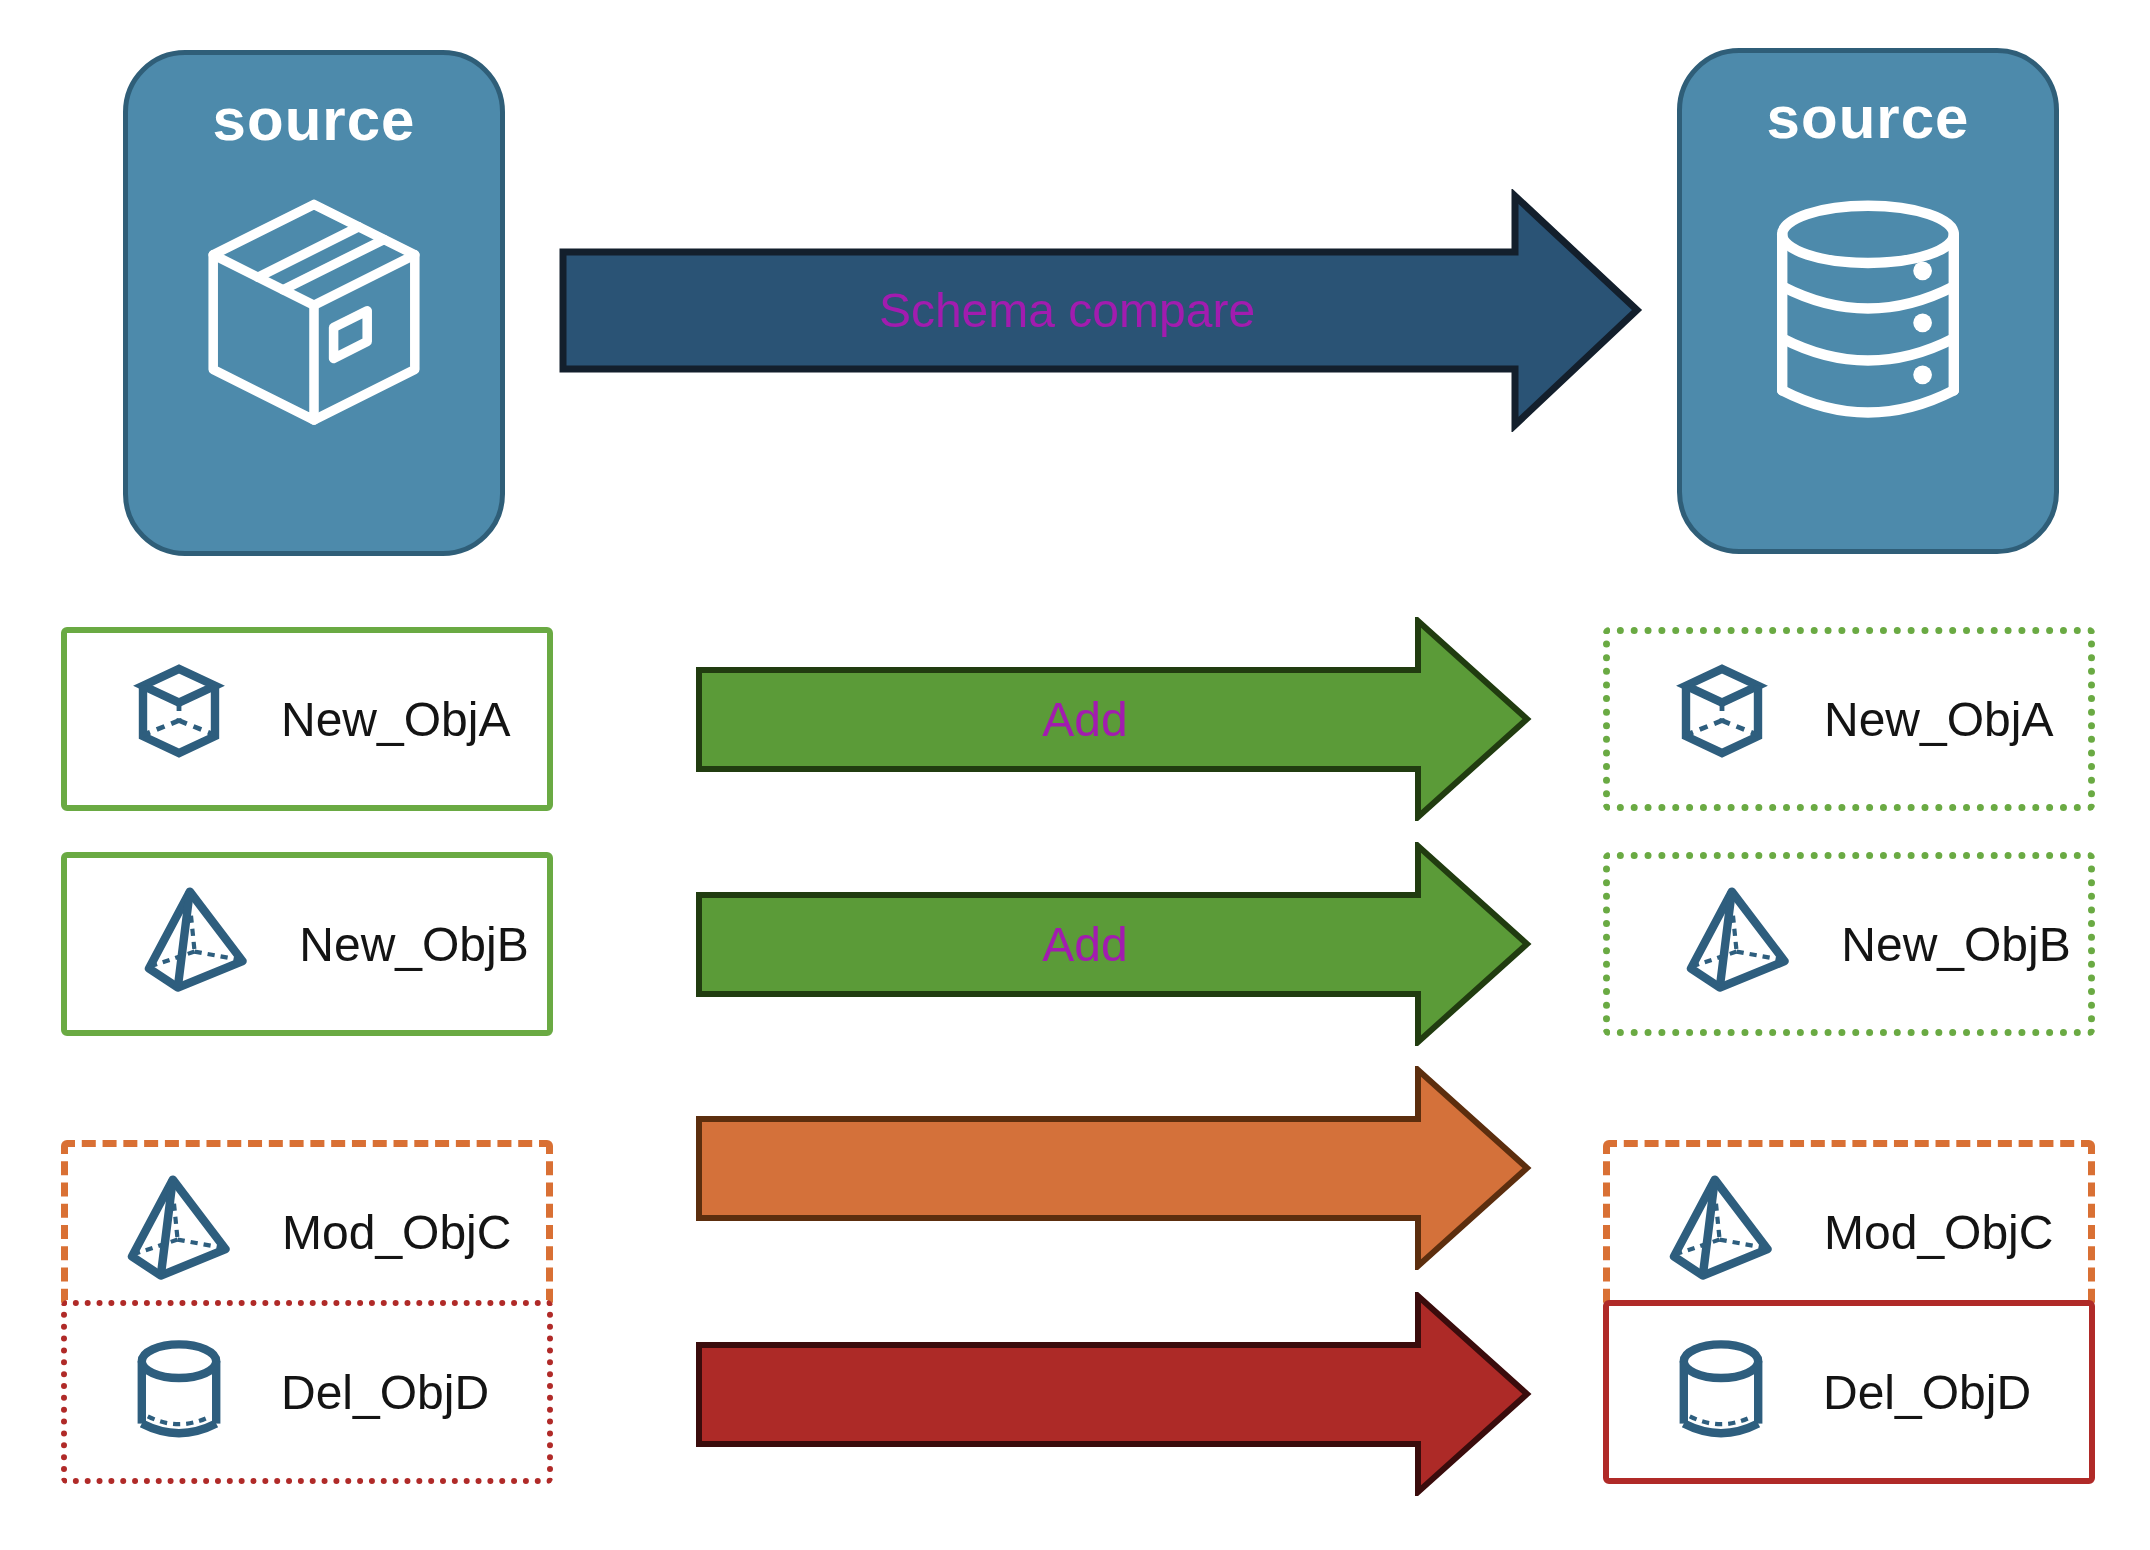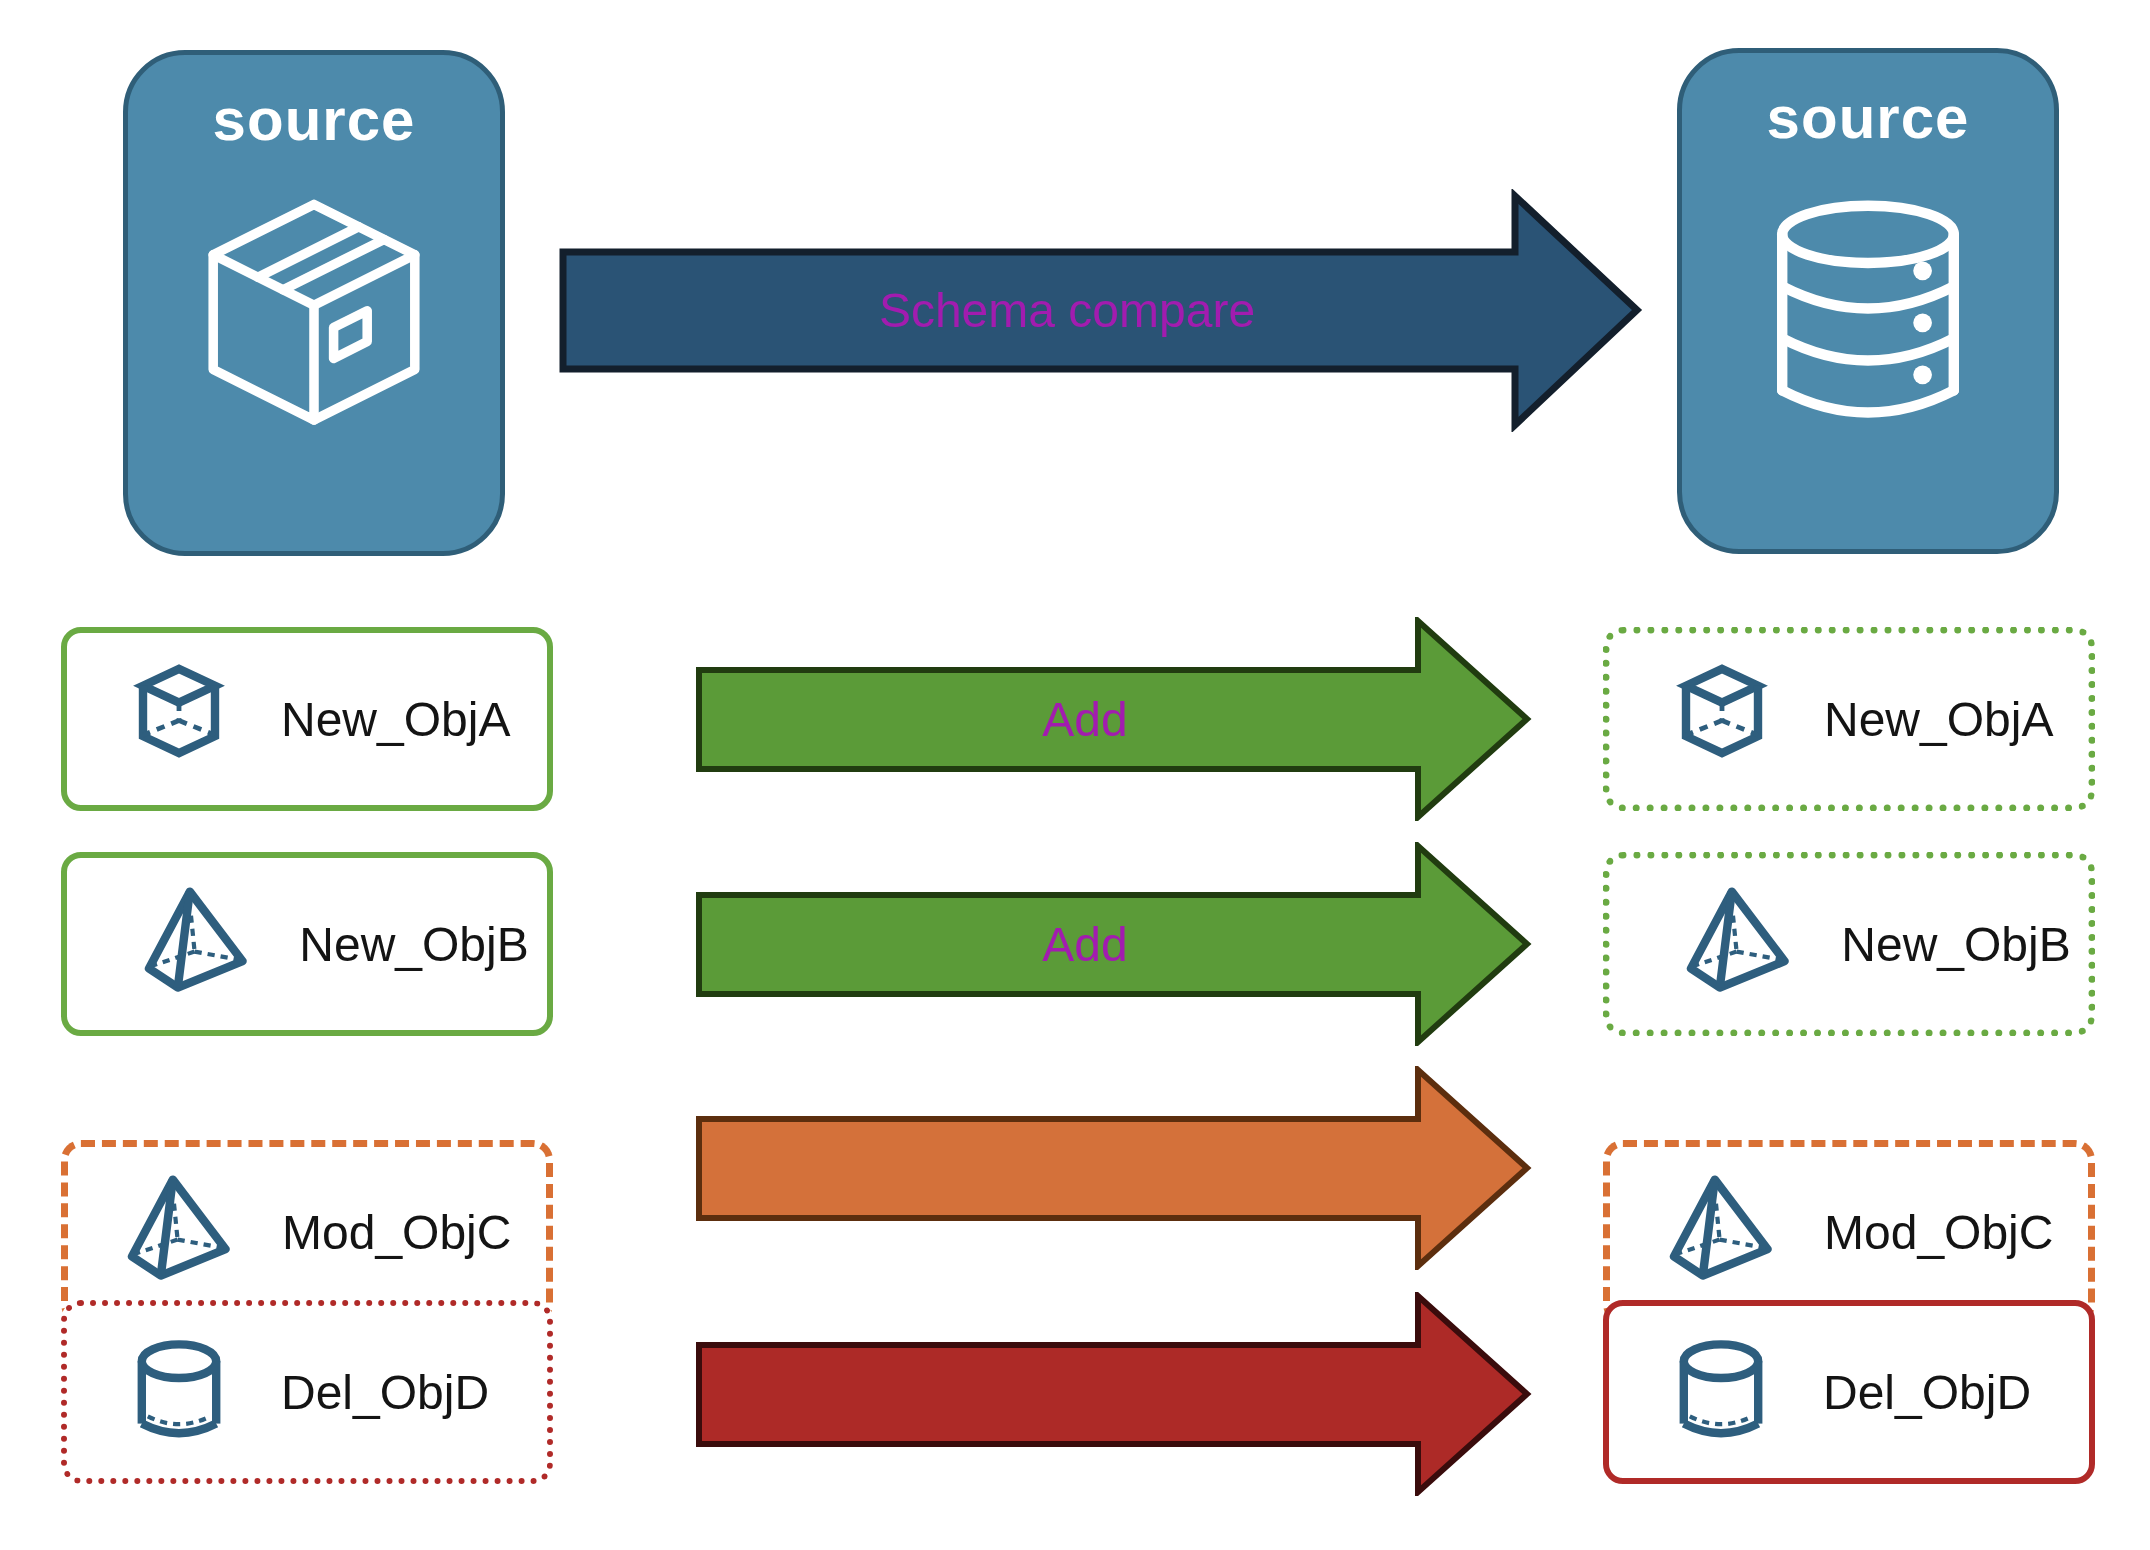--- a/index.html
+++ b/index.html
@@ -21,21 +21,21 @@
   }
   .node-icon{margin-top:18px;}
   
   .arrow-wrap{position:absolute;}
   .arrow-label{
     position:absolute;display:flex;align-items:center;justify-content:center;
     color:#a21caf;font-size:48px;white-space:nowrap;padding-left:28px;
   }
   
   .obj-box{
-    position:absolute;width:492px;height:184px;border-radius:20px;background:#ffffff;
+    position:absolute;width:492px;height:184px;border-radius:6px;background:#ffffff;
     box-sizing:border-box;display:flex;align-items:center;padding-left:52px;gap:42px;
   }
   .obj-box .obj-label{font-size:48px;color:#141414;}
   .b-solid-green {border:6px solid #6aaa43;}
   .b-dotted-green{border:7px dotted #6aaa43;}
   .b-dashed-orange{border:7px dashed #d97034;}
   .b-dotted-red  {border:6px dotted #b02a28;}
   .b-solid-red   {border:6px solid #b02a28;}
   .col-left {left:48px;}
   .col-right{left:1590px;}

